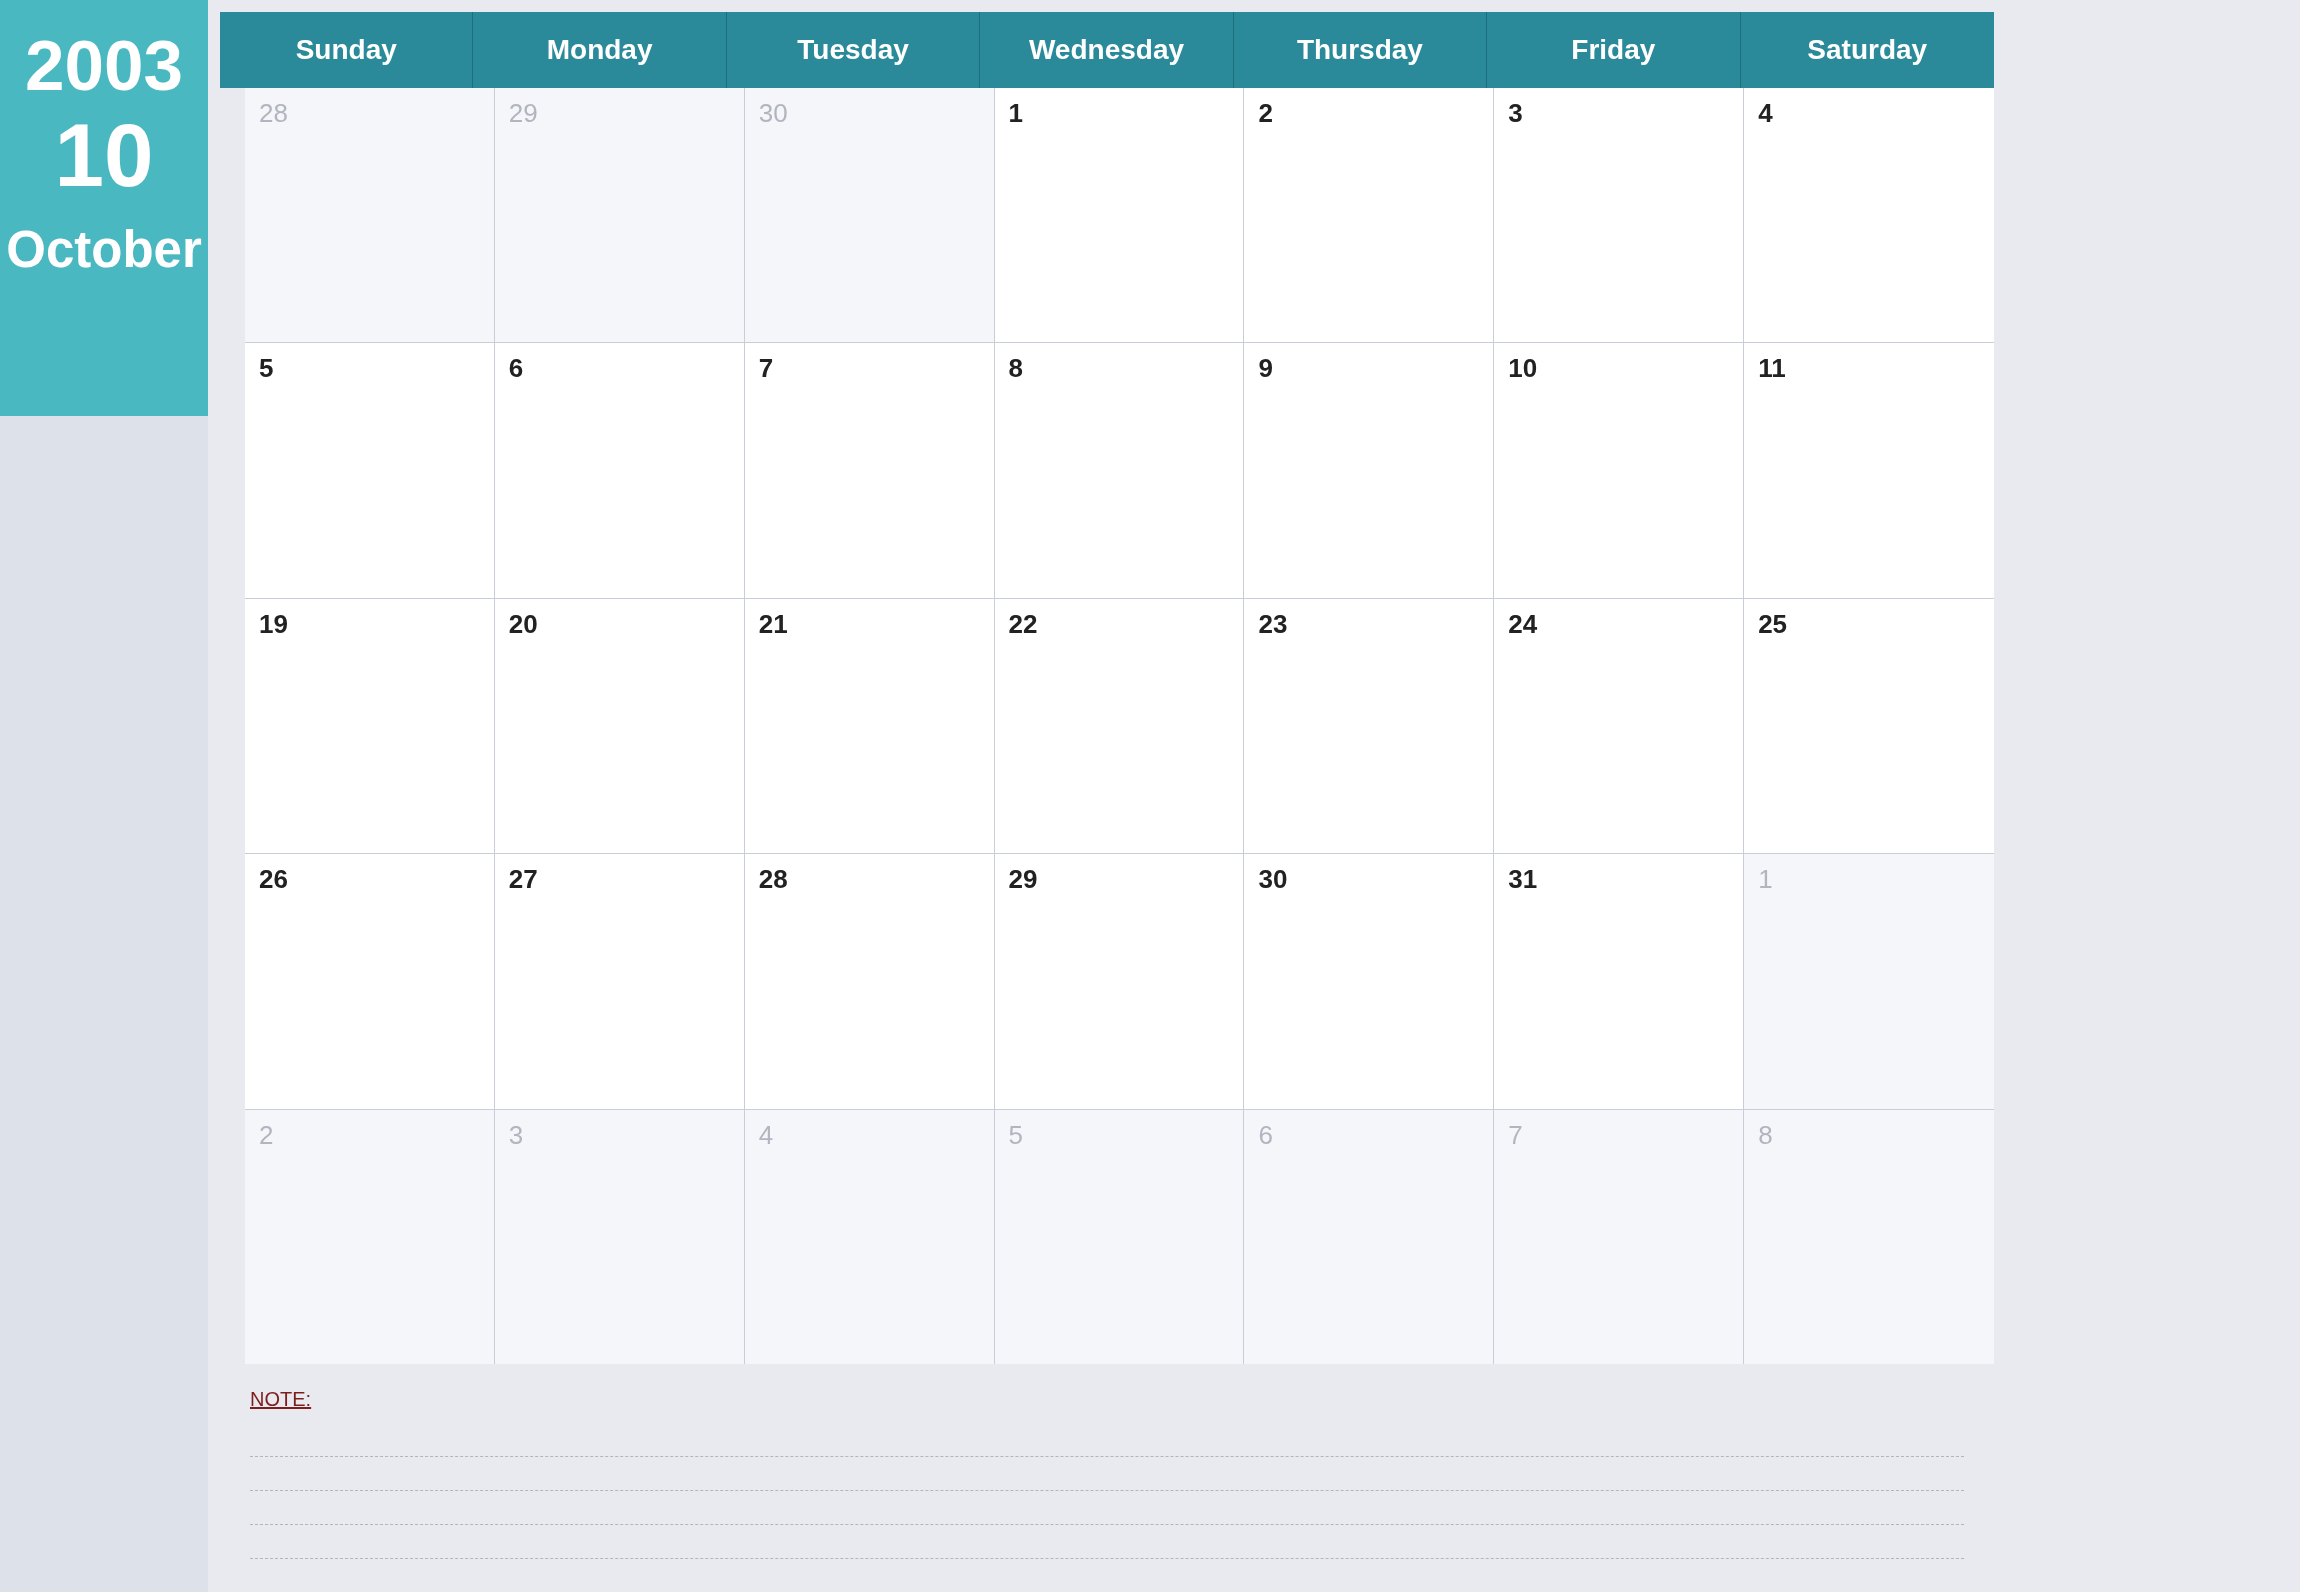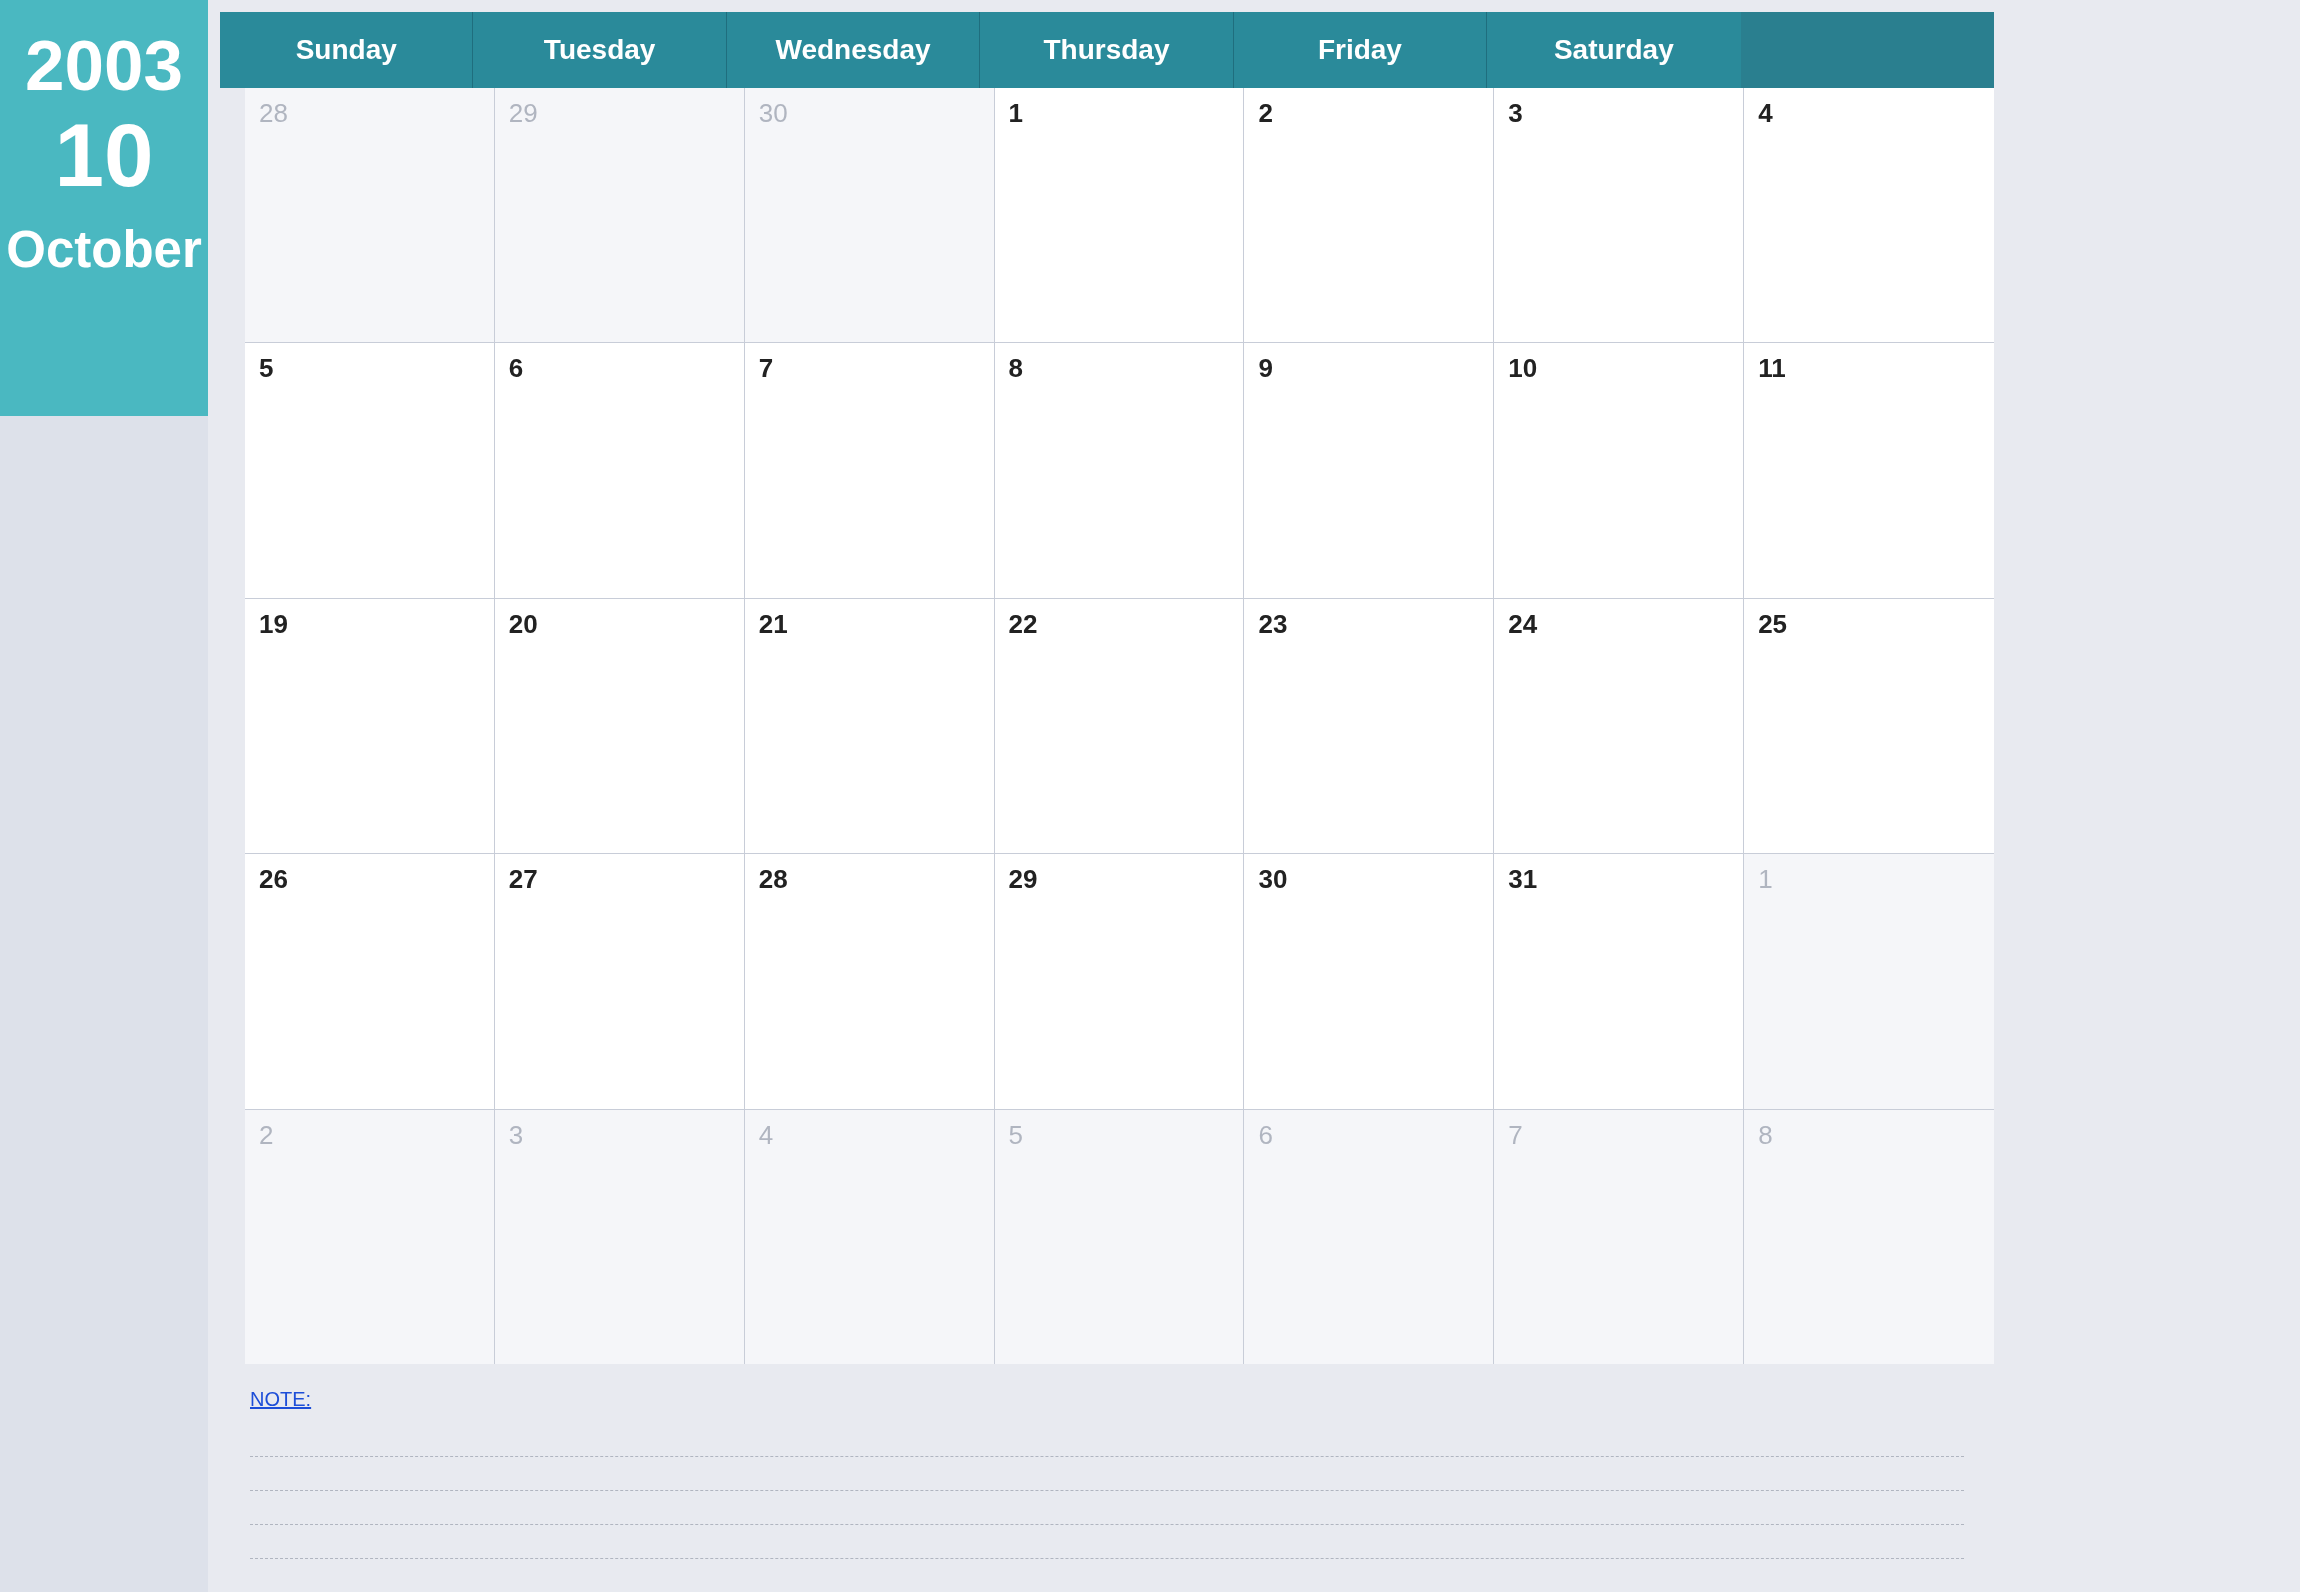--- a/index.html
+++ b/index.html
@@ -107,21 +107,21 @@
     .day-number.faded {
       color: #b0b5c0;
       font-weight: 400;
     }
     .notes-section {
       padding: 24px 30px 20px 30px;
       background: #e8eaf0;
     }
     .note-label {
       font-size: 20px;
-      color: #1d4ed8;
+      color: #7f1d1d;
       text-decoration: underline;
       margin-bottom: 14px;
       font-style: normal;
     }
     .note-line {
       border-bottom: 1px dashed #b0b5c0;
       height: 32px;
       margin-bottom: 2px;
     }
   </style>
@@ -131,20 +131,21 @@
 <div class="page">
   <div class="sidebar">
     <div class="sidebar-year">2003</div>
     <div class="sidebar-month-num">10</div>
     <div class="sidebar-month-name">October</div>
   </div>
   <div class="main">
     <div class="calendar-grid">
       <div class="day-headers">
       <div class="day-header">Sunday</div>
+          <div class="day-header">Monday</div>
           <div class="day-header">Tuesday</div>
           <div class="day-header">Wednesday</div>
           <div class="day-header">Thursday</div>
           <div class="day-header">Friday</div>
           <div class="day-header">Saturday</div>
         </div>
       <div class="weeks">
       <div class="week-row">
             <div class="day-cell other-month"><span class="day-number faded">28</span></div>
             <div class="day-cell other-month"><span class="day-number faded">29</span></div>

